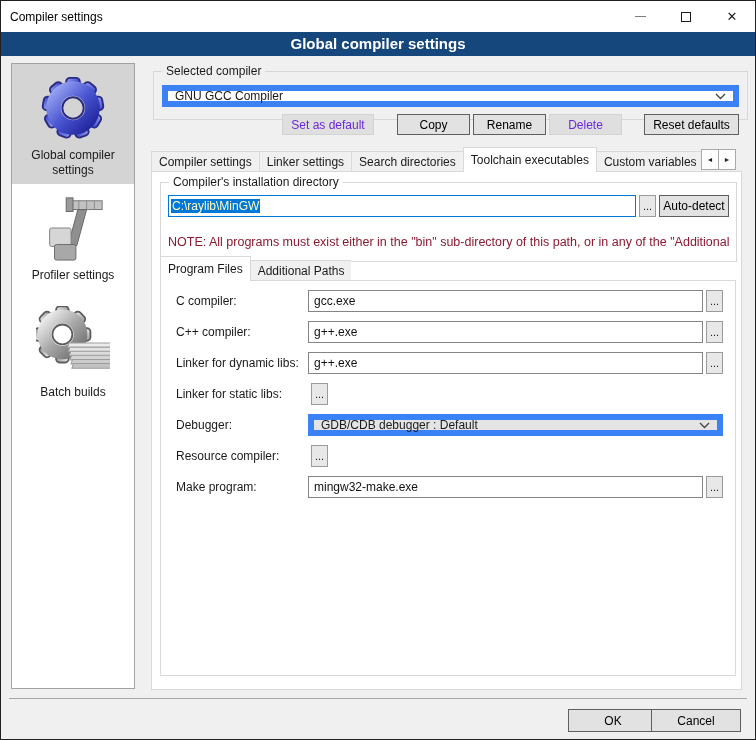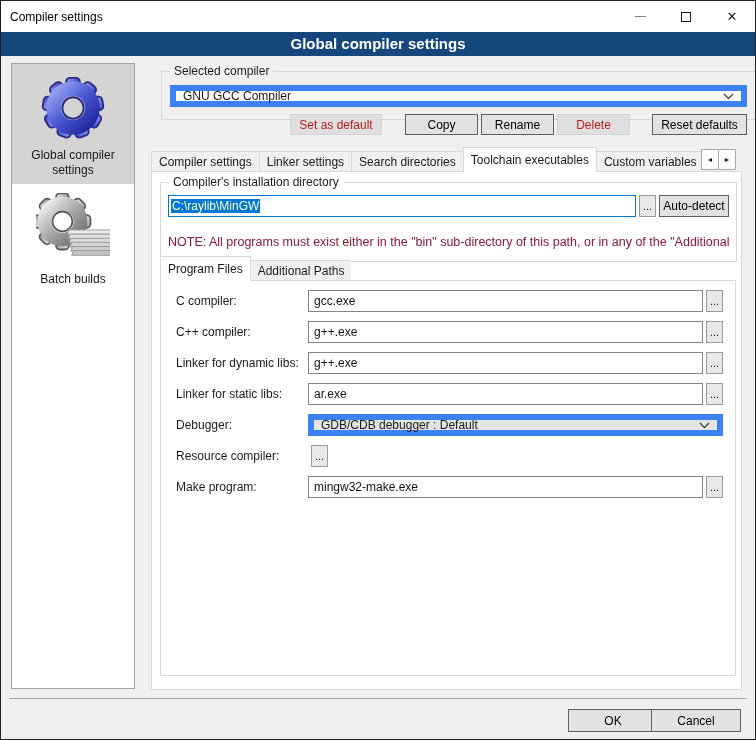--- a/index.html
+++ b/index.html
@@ -38,32 +38,32 @@
   .side-item .ilabel{ margin-top:5px; line-height:15px; }
   .side-item svg{ display:block; }
 
   
   .groupbox{ position:absolute; border:1px solid #d8d8d8; }
   .glabel{ position:absolute; top:-8px; left:8px; padding:0 4px; font-size:12px; line-height:15px; }
   .gb-gray{ background:#f0f0f0; } .gb-gray>.glabel{ background:#f0f0f0; }
   .gb-white{ background:#fff; } .gb-white>.glabel{ background:#fff; }
 
   
-  .sc-group{ left:160px; top:15px; width:595px; height:49px; padding:13px 8px 8px; }
+  .sc-group{ left:152px; top:15px; width:595px; height:49px; padding:13px 8px 8px; }
   .combo{
     height:21px; border:6px solid #3b82f6; background:#fff; display:flex; align-items:center;
     padding:5px 7px; font-size:12px;
   }
   .combo .cv{ flex:1; white-space:nowrap; overflow:hidden; }
   .sc-buttons{ margin-top:7px; display:flex; justify-content:flex-end; align-items:center; }
   .btn{
     height:21px; background:#e2e2e2; border:1px solid #5f5f5f; font-size:12px;
     display:flex; align-items:center; justify-content:center; font-family:"Liberation Sans",sans-serif;
   }
-  .btn.disabled{ border-color:#d3d3d3; background:#dfdfdf; color:#b91c1c; }
+  .btn.disabled{ border-color:#d3d3d3; background:#dfdfdf; color:#6d28d9; }
   .w-setdef{width:92px; margin-right:23px;} .w-copy{width:73px; margin-right:3px;}
   .w-rename{width:73px; margin-right:3px;} .w-delete{width:73px; margin-right:22px;}
   .w-reset{width:95px;}
 
   
   .tabbar{ position:absolute; display:flex; align-items:flex-end; height:25px; overflow:hidden; }
   .tab{
     flex:0 0 auto; height:21px; background:#f0f0f0; border:1px solid #d9d9d9; margin-right:-1px;
     padding:0 7px; display:flex; align-items:center; white-space:nowrap; font-size:12px;
   }
@@ -149,20 +149,33 @@
             <rect x="29" y="5" width="14" height="16" rx="4" transform="rotate(160 36 36)"></rect>
             <rect x="29" y="5" width="14" height="16" rx="4" transform="rotate(200 36 36)"></rect>
             <rect x="29" y="5" width="14" height="16" rx="4" transform="rotate(240 36 36)"></rect>
             <rect x="29" y="5" width="14" height="16" rx="4" transform="rotate(280 36 36)"></rect>
             <rect x="29" y="5" width="14" height="16" rx="4" transform="rotate(320 36 36)"></rect>
           </g>
           <circle cx="36" cy="36" r="20" fill="none" stroke="url(#gb)" stroke-width="15"></circle>
           <circle cx="36" cy="36" r="11" fill="#d4d4d4" stroke="#2a2a80" stroke-width="2"></circle>
         </svg>
         <span class="ilabel">Global compiler settings</span>
+      </div>
+      <div class="side-item" style="height:113px;">
+        <svg width="70" height="70" viewBox="0 0 72 72">
+          <rect x="33" y="8" width="33" height="9" fill="#c2c2c2" stroke="#777"></rect>
+          <line x1="42" y1="8" x2="42" y2="17" stroke="#8a8a8a"></line>
+          <line x1="50" y1="8" x2="50" y2="17" stroke="#8a8a8a"></line>
+          <line x1="58" y1="8" x2="58" y2="17" stroke="#8a8a8a"></line>
+          <rect x="29" y="5" width="7" height="14" fill="#9a9a9a" stroke="#666"></rect>
+          <polygon points="41,17 50,17 40,54 31,54" fill="#8f8f8f" stroke="#666"></polygon>
+          <rect x="12" y="36" width="22" height="19" rx="2" fill="#d6d6d6" stroke="#808080"></rect>
+          <rect x="17" y="53" width="22" height="16" rx="2" fill="#a8a8a8" stroke="#6b6b6b"></rect>
+        </svg>
+        <span class="ilabel">Profiler settings</span>
       </div>
       <div class="side-item" style="height:116px;">
         <svg width="74" height="74" viewBox="0 0 72 72">
           <defs>
             <linearGradient id="gg" x1="0" y1="0" x2="1" y2="1">
               <stop offset="0" stop-color="#f0f0f0"></stop>
                 <stop offset="0.5" stop-color="#a8a8a8"></stop>
                 <stop offset="1" stop-color="#707070"></stop>
             </linearGradient>
           </defs>
@@ -261,21 +274,20 @@
         </div>
 
         <div class="frow">
           <span class="flabel">Linker for dynamic libs:</span>
           <input class="tinput" type="text" value="g++.exe" style="">
           <button class="browse-btn">...</button>
         </div>
 
         <div class="frow">
           <span class="flabel">Linker for static libs:</span>
-          <input class="tinput" type="text" value="ar.exe" style="">
           <button class="browse-btn">...</button>
         </div>
 
         <div class="frow">
           <span class="flabel">Debugger:</span>
           <div class="combo gray">
             <span class="cv">GDB/CDB debugger : Default</span>
             <svg width="11" height="7" viewBox="0 0 11 7">
               <polyline points="1,1 5.5,5.5 10,1" fill="none" stroke="#444" stroke-width="1.3"></polyline>
             </svg>

